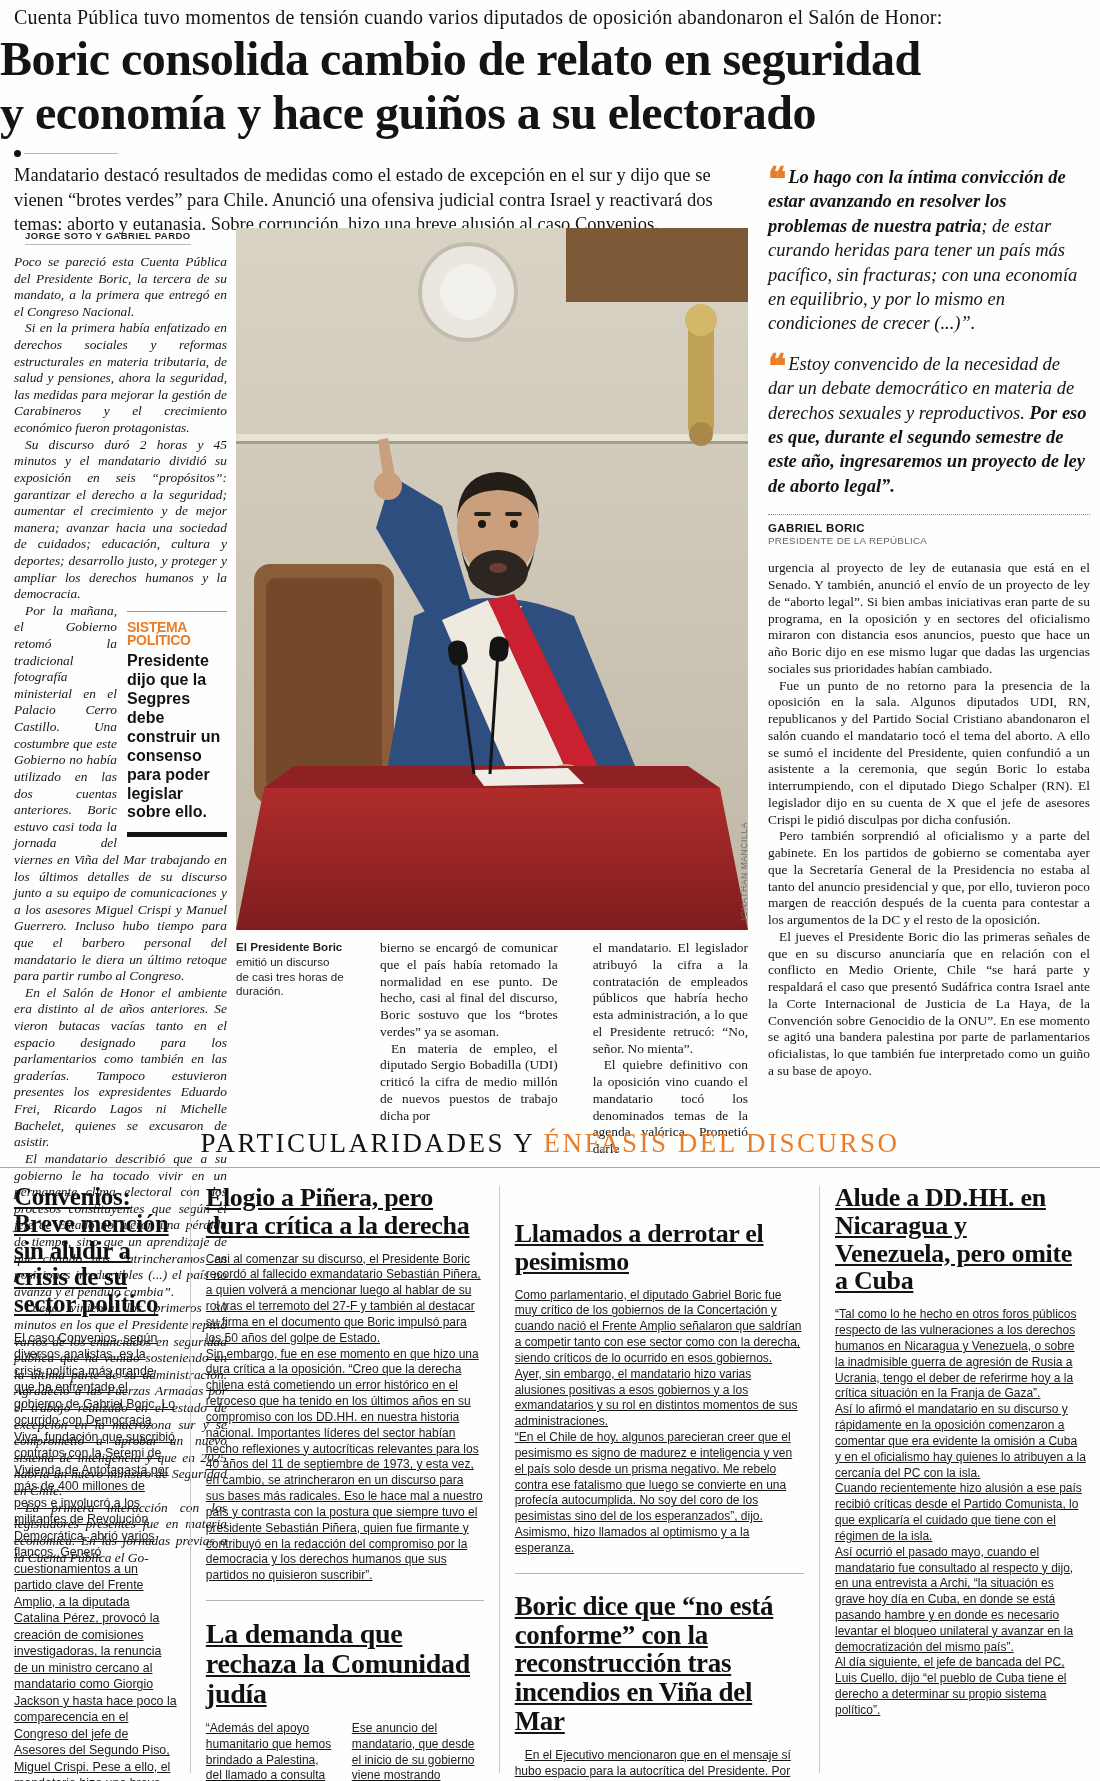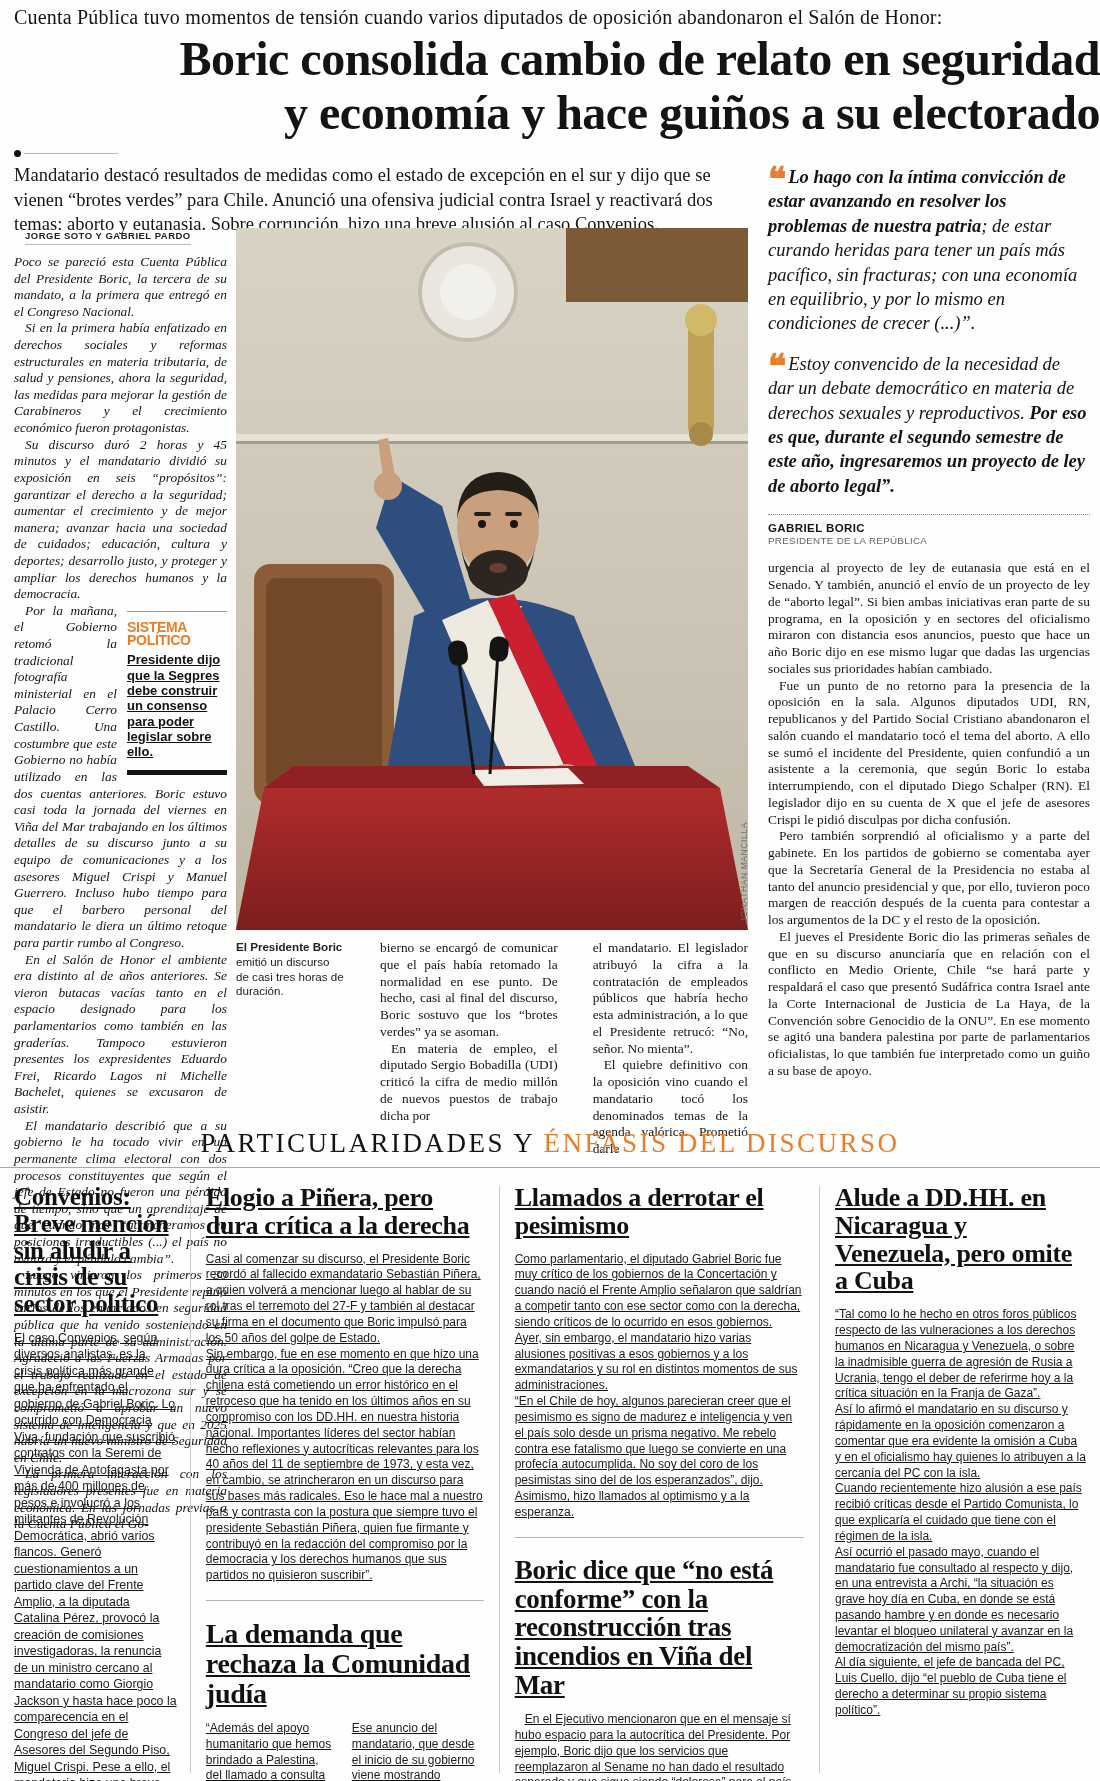--- a/index.html
+++ b/index.html
@@ -2,21 +2,21 @@
 <html lang="es" style="--accent: #e87d2b;"><head>
 <meta charset="utf-8">
 <style>
   :root{ --accent:#e87d2b; --ink:#141414; --gray:#8a8a8a; }
   html,body{margin:0;padding:0;background:#ffffff;}
   .page{position:relative;width:1100px;height:1781px;background:#fefefc;color:var(--ink);
         font-family:"Liberation Serif",serif;overflow:hidden;margin:0 auto;}
 
   
   .kicker{position:absolute;left:14px;top:6px;font-size:20px;letter-spacing:.2px;white-space:nowrap;}
-  .headline{position:absolute;left:0;top:32px;width:1100px;text-align:right;font-weight:bold;
+  .headline{position:absolute;left:0;top:32px;width:1100px;text-align:left;font-weight:bold;
             font-size:48px;line-height:1.12;letter-spacing:-.5px;}
   .headline span{display:block;}
   .dash-row{position:absolute;left:14px;top:150px;width:104px;height:8px;}
   .dash-row .sq{position:absolute;left:0;top:0;width:7px;height:7px;background:#111;border-radius:50%;}
   .dash-row .ln{position:absolute;left:10px;top:3px;width:94px;border-top:1px solid #b5b5b5;}
   .deck{position:absolute;left:14px;top:163px;width:736px;font-size:18.5px;line-height:1.33;}
 
   
   .right-col{position:absolute;left:768px;top:165px;width:322px;}
   .quote{font-style:italic;font-size:18.5px;line-height:1.32;margin:0 0 16px 0;}
@@ -34,21 +34,21 @@
           font-weight:bold;font-size:9.5px;letter-spacing:.5px;color:#222;
           border-bottom:1px solid #b9b9b9;padding-bottom:3px;}
   .col1{position:absolute;left:14px;top:254px;width:213px;font-size:13.4px;line-height:1.24;text-align:justify;}
   .col1 p{margin:0;text-indent:11px;font-style:italic;}
   .col1 p.first{text-indent:0;}
 
   .sp-box{float:right;width:100px;margin:8px 0 6px 10px;border-top:1px solid #9a9a9a;border-bottom:5px solid #141414;
           padding:9px 0 10px 0;font-family:"Liberation Sans",sans-serif;text-align:left;text-indent:0;}
   .sp-title{color:var(--accent);font-weight:bold;font-size:14px;line-height:.95;letter-spacing:-.3px;}
   .sp-title span{display:block;}
-  .sp-text{font-weight:bold;font-size:13px;line-height:1.18;margin-top:5px;color:#111;text-decoration:underline;}
+  .sp-text{font-weight:bold;font-size:16px;line-height:1.18;margin-top:5px;color:#111;}
 
   
   .photo{position:absolute;left:236px;top:228px;width:512px;height:702px;background:#cfc8ba;}
   .photo svg{display:block;width:512px;height:702px;}
   .credit{position:absolute;right:-1px;bottom:8px;writing-mode:vertical-rl;transform:rotate(180deg);
           font-family:"Liberation Sans",sans-serif;font-size:8.5px;color:#6e6e6e;letter-spacing:.6px;}
 
   
   .under-photo{position:absolute;left:236px;top:940px;width:512px;display:flex;gap:35px;}
   .capt{width:118px;font-family:"Liberation Sans",sans-serif;font-size:11.6px;line-height:1.28;color:#222;}
@@ -61,21 +61,21 @@
                 font-size:27px;letter-spacing:2.5px;font-weight:400;}
   .section-head .orange{color:var(--accent);}
   .section-rule{position:absolute;left:0;top:1167px;width:1100px;border-top:1px solid #a9a9a9;}
 
   
   .bottom{position:absolute;left:14px;top:1182px;width:1072px;height:595px;display:flex;text-decoration:underline;}
   .bcol{font-family:"Liberation Sans",sans-serif;color:#1c1c1c;}
   .vdiv{border-left:1px solid #c9c9c9;margin:4px 0;}
   .bc1{width:170px;padding-right:13px;}
   .bc2{width:290px;padding:0 15px;}
-  .bc3{width:302px;padding:0 15px;}
+  .bc3{width:302px;padding:0 15px;margin-top:36px;}
   .bc4{width:262px;padding-left:15px;}
   .bhead{font-family:"Liberation Serif",serif;font-weight:bold;color:#111;line-height:1.07;margin:2px 0 12px 0;letter-spacing:-.3px;}
   .bc1 .bhead{font-size:25px;}
   .bc2 .bhead.h1,.bc3 .bhead.h1{font-size:26px;}
   .bc2 .bhead.h2{font-size:28px;}
   .bc3 .bhead.h2{font-size:27px;}
   .bc4 .bhead{font-size:26px;}
   .bbody{font-size:12px;line-height:1.32;}
   .bbody p{margin:0;}
   .bc3b p{text-indent:10px;}

